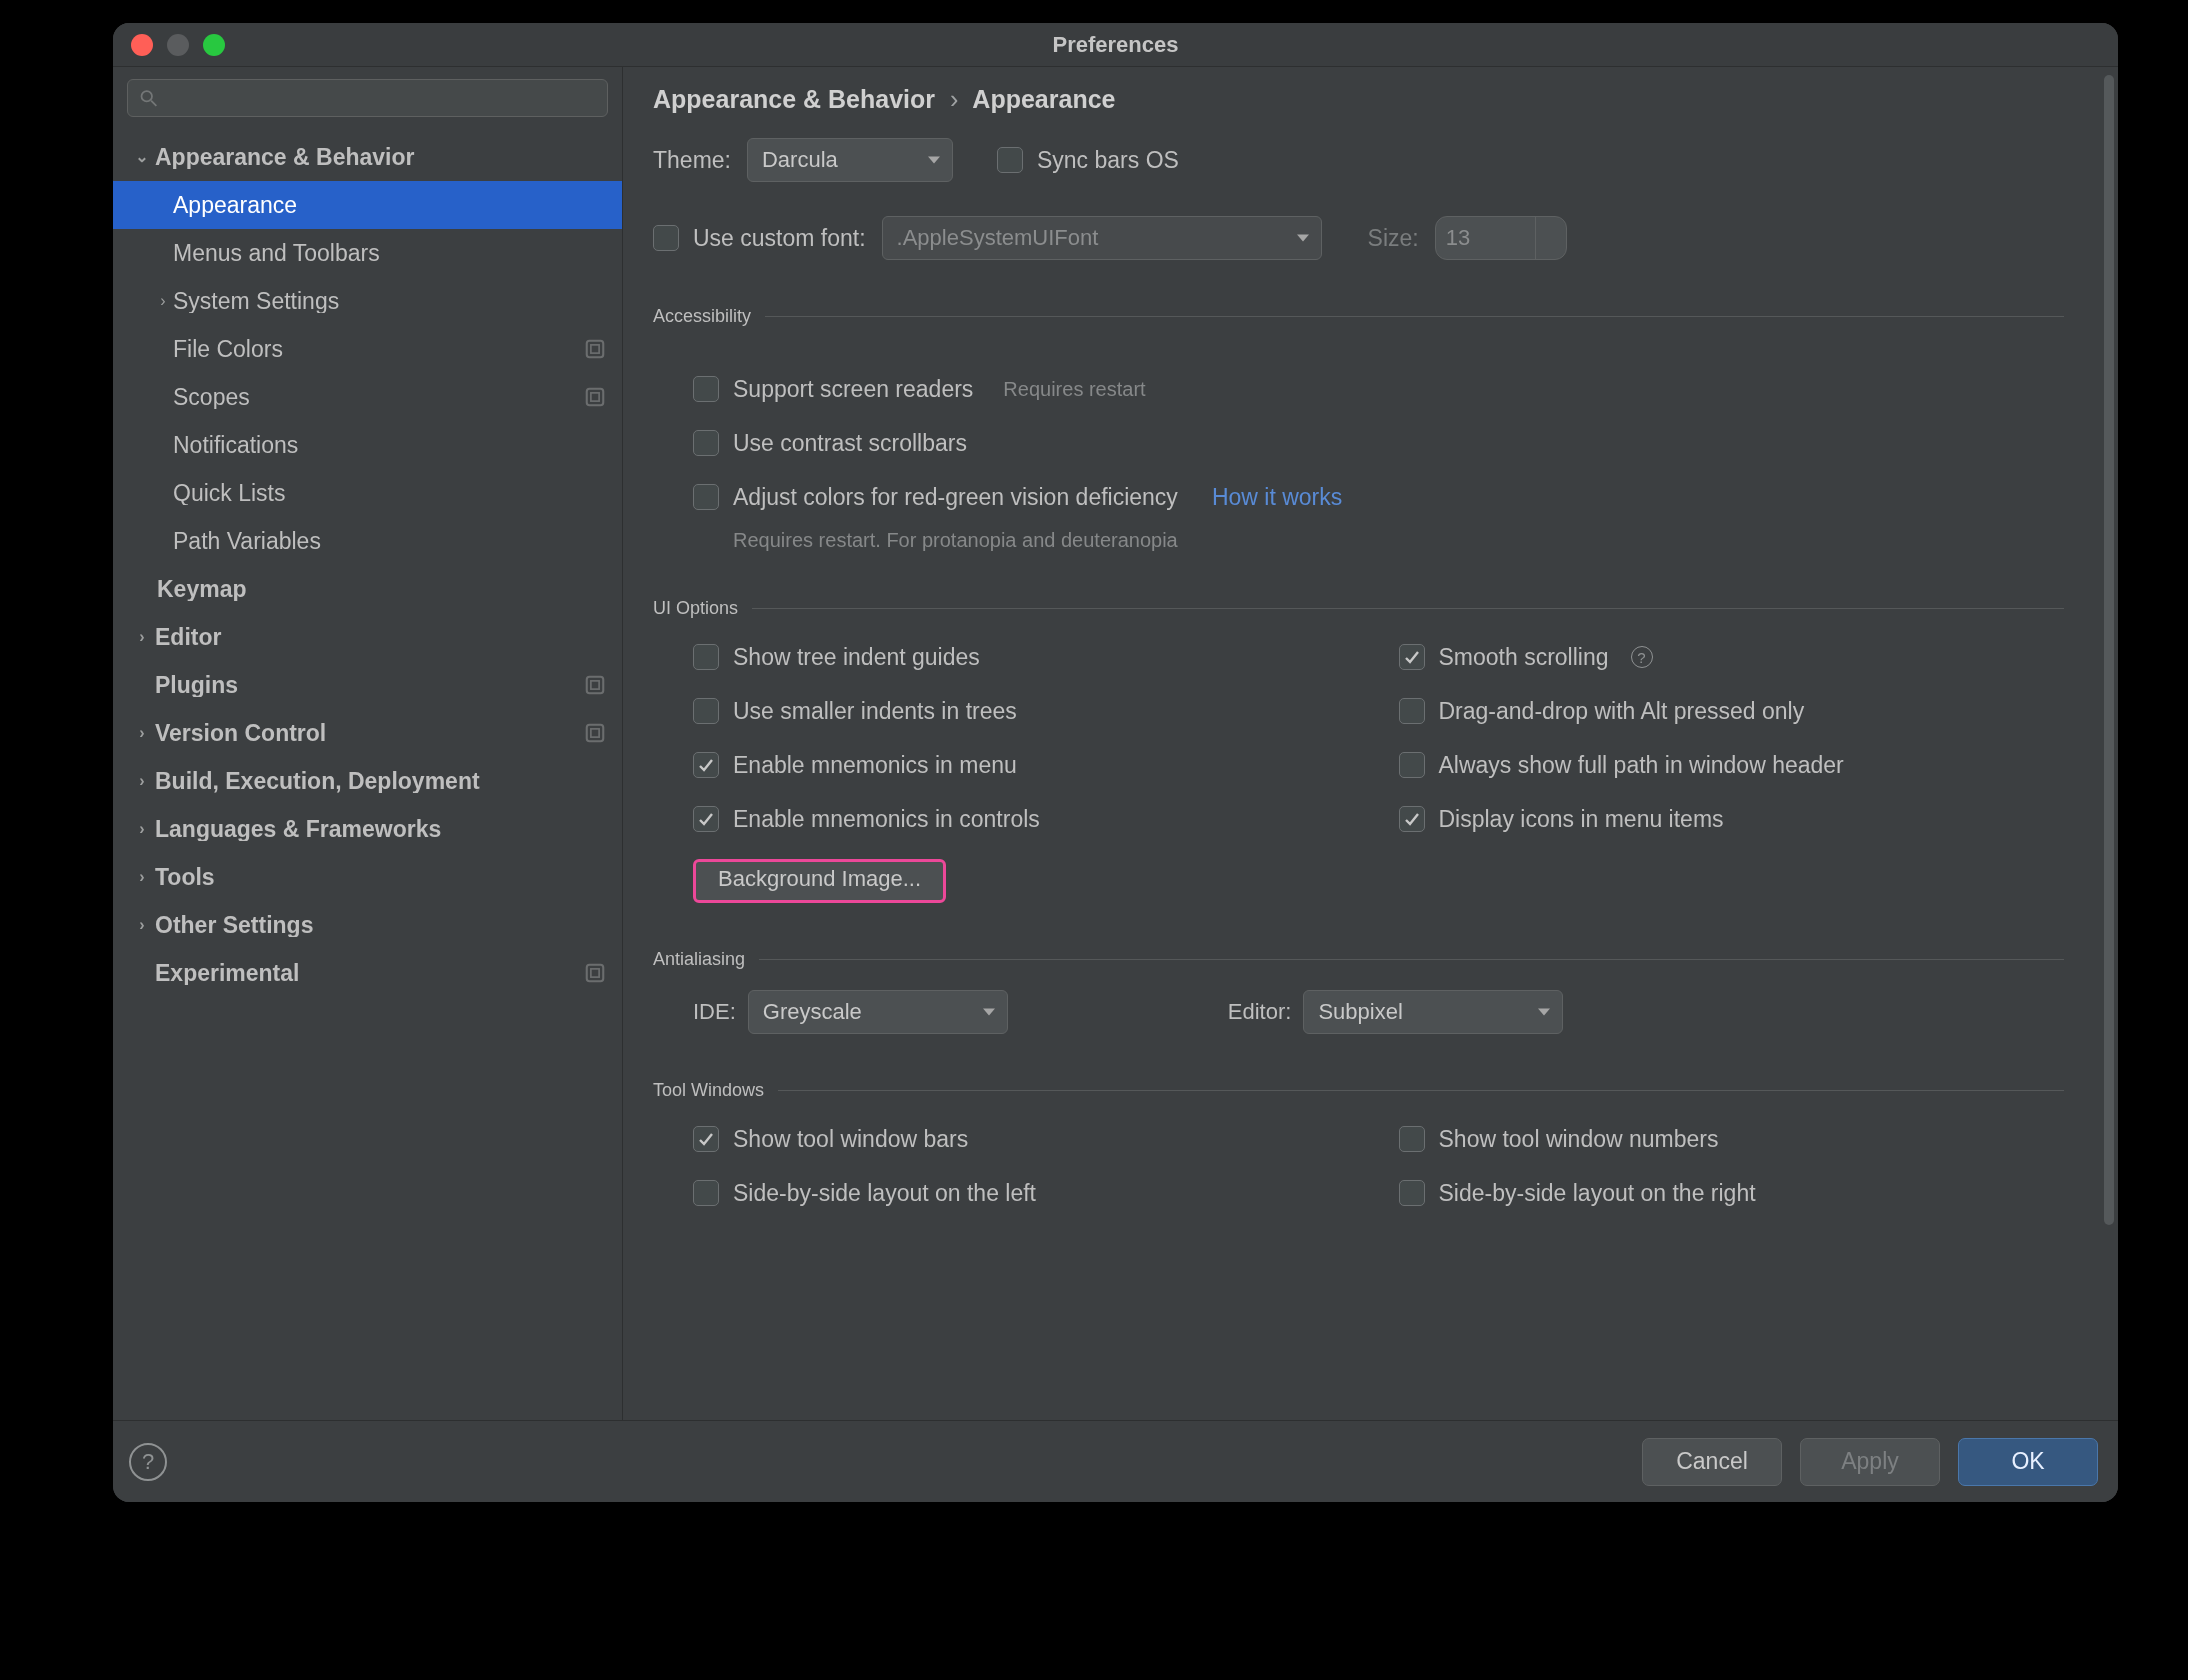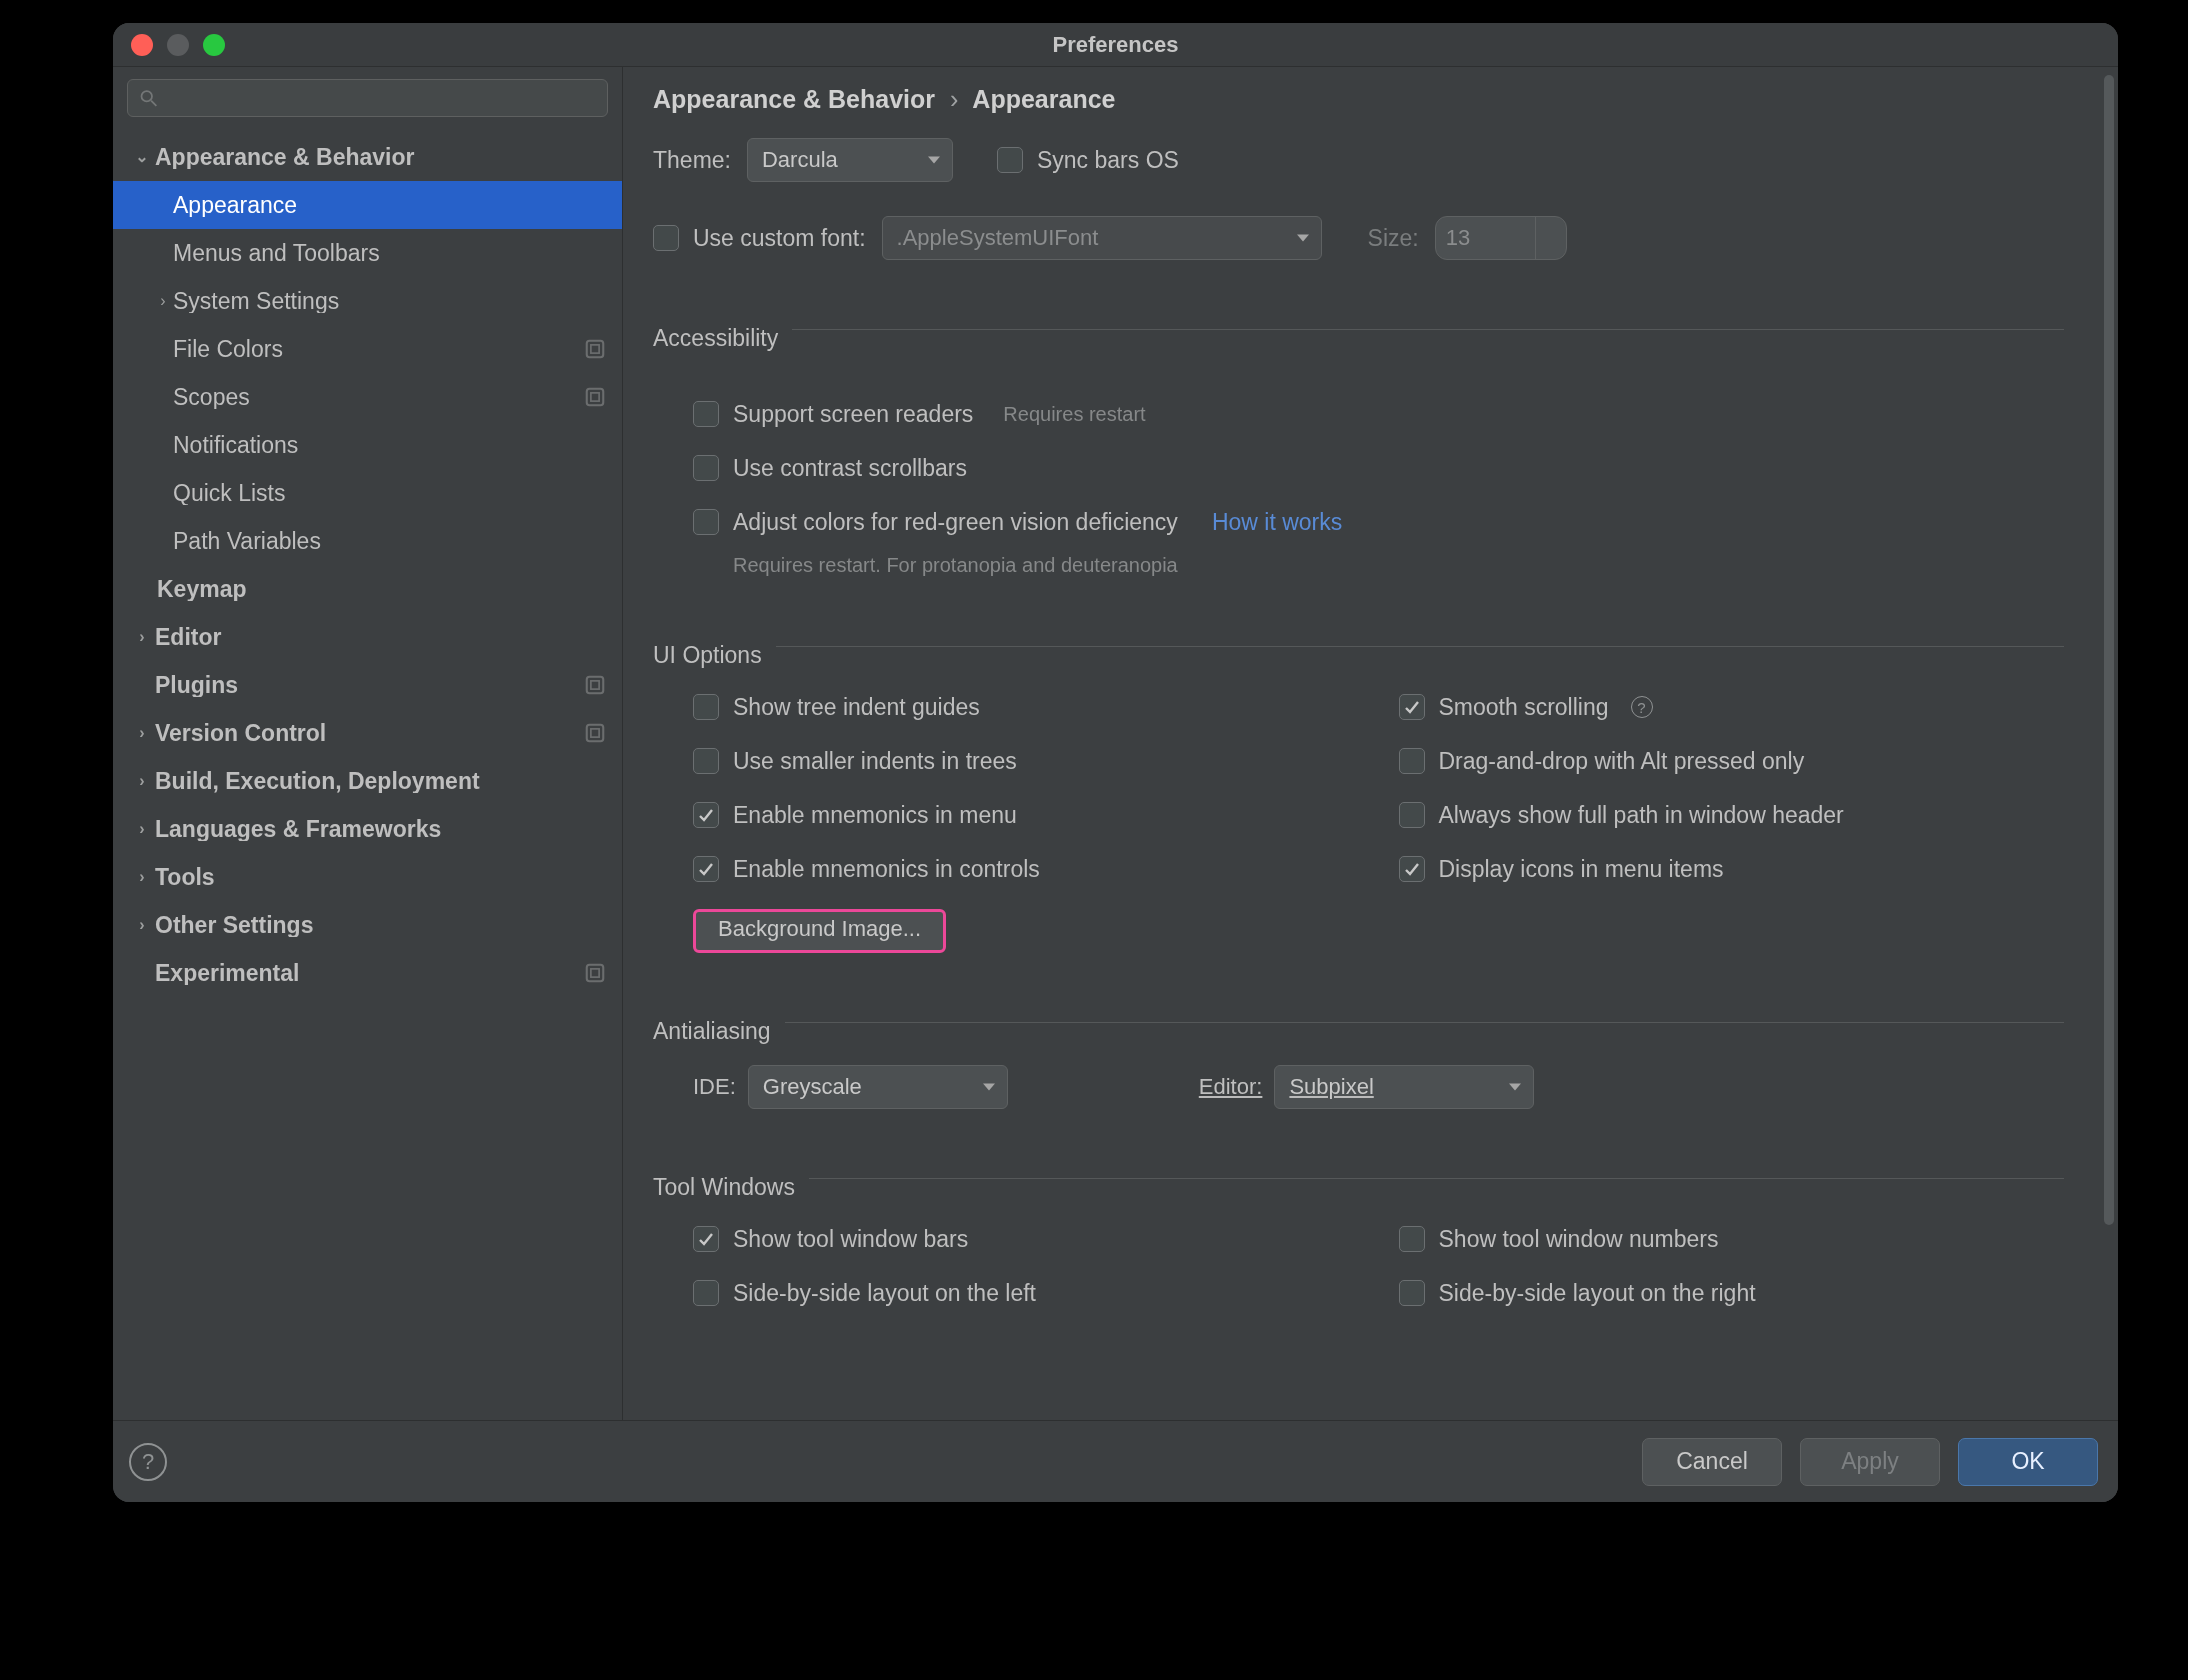--- a/index.html
+++ b/index.html
@@ -255,21 +255,21 @@
 
   .section {
     margin-top: 46px;
   }
   .section-head {
     display: flex;
     align-items: center;
     gap: 14px;
     margin-bottom: 20px;
   }
-  .section-title { font-size: 23px; color: #bfbfbf; white-space: nowrap; margin-top: 19px; }
+  .section-title { font-size: 18px; color: #bfbfbf; white-space: nowrap; }
   .section-line { flex:1; height:1px; background:#555859; }
 
   .opts-grid {
     display: grid;
     grid-template-columns: 1fr 1fr;
     column-gap: 40px;
     row-gap: 18px;
     padding-left: 40px;
   }
   .opts-single { padding-left: 40px; margin-top: 44px; }
@@ -617,21 +617,21 @@
               <span class="section-title">Antialiasing</span>
               <div class="section-line"></div>
             </div>
             <div class="aa-row">
               <div class="aa-item">
                 <span class="label">IDE:</span>
                 <div class="select w-grey">
                   <span>Greyscale</span>
                 </div>
               </div>
-              <div class="aa-item" style="margin-left:91px;text-decoration:underline;">
+              <div class="aa-item" style="margin-left:120px;">
                 <span class="label">Editor:</span>
                 <div class="select w-sub">
                   <span>Subpixel</span>
                 </div>
               </div>
             </div>
           </div>
 
           <div class="section">
             <div class="section-head">

